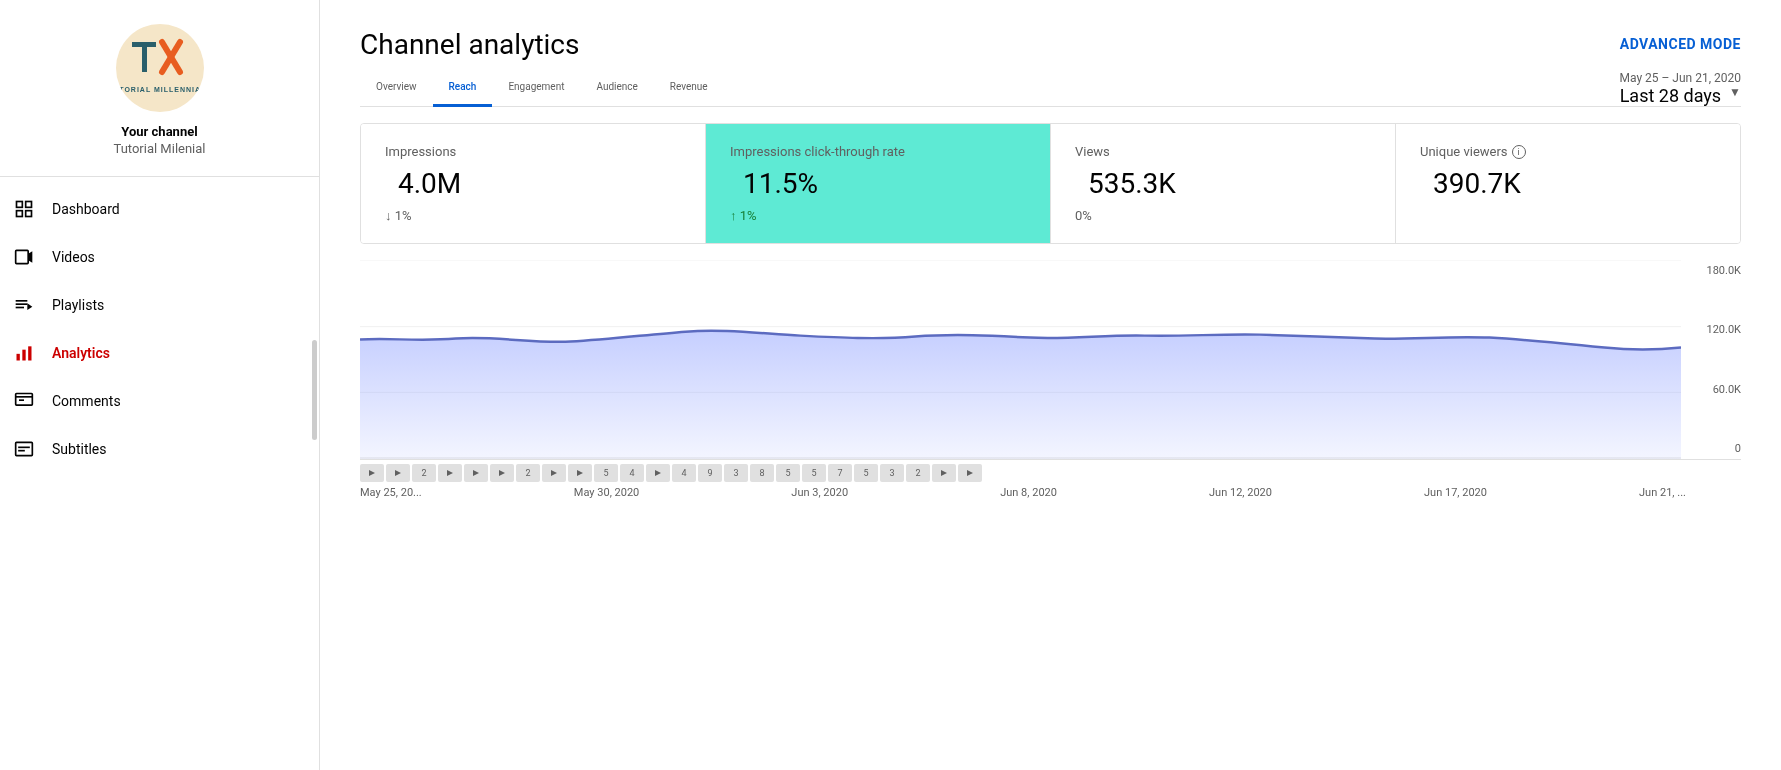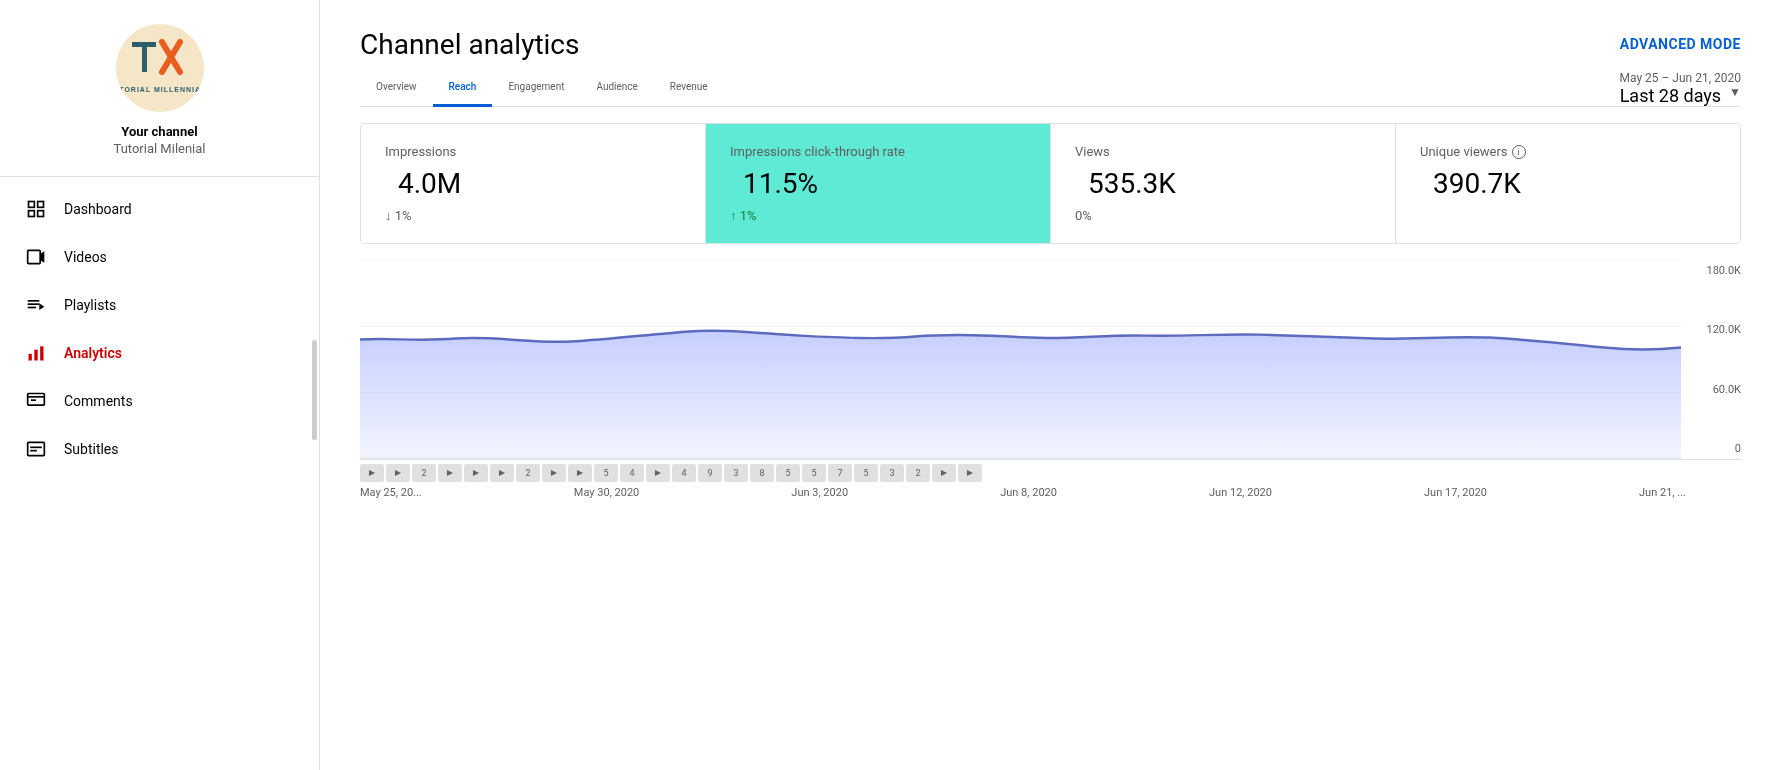--- a/index.html
+++ b/index.html
@@ -47,21 +47,21 @@
     .channel-name {
       font-size: 13px;
       color: #606060;
     }
     .nav-items {
       padding: 8px 0;
     }
     .nav-item {
       display: flex;
       align-items: center;
-      padding: 0 24px;
+      padding: 0 12px;
       height: 48px;
       cursor: pointer;
       font-size: 14px;
       color: #030303;
       gap: 16px;
     }
     .nav-item.active { color: #cc0000; font-weight: 600; }
     .nav-item .nav-icon {
       width: 24px;
       height: 24px;

